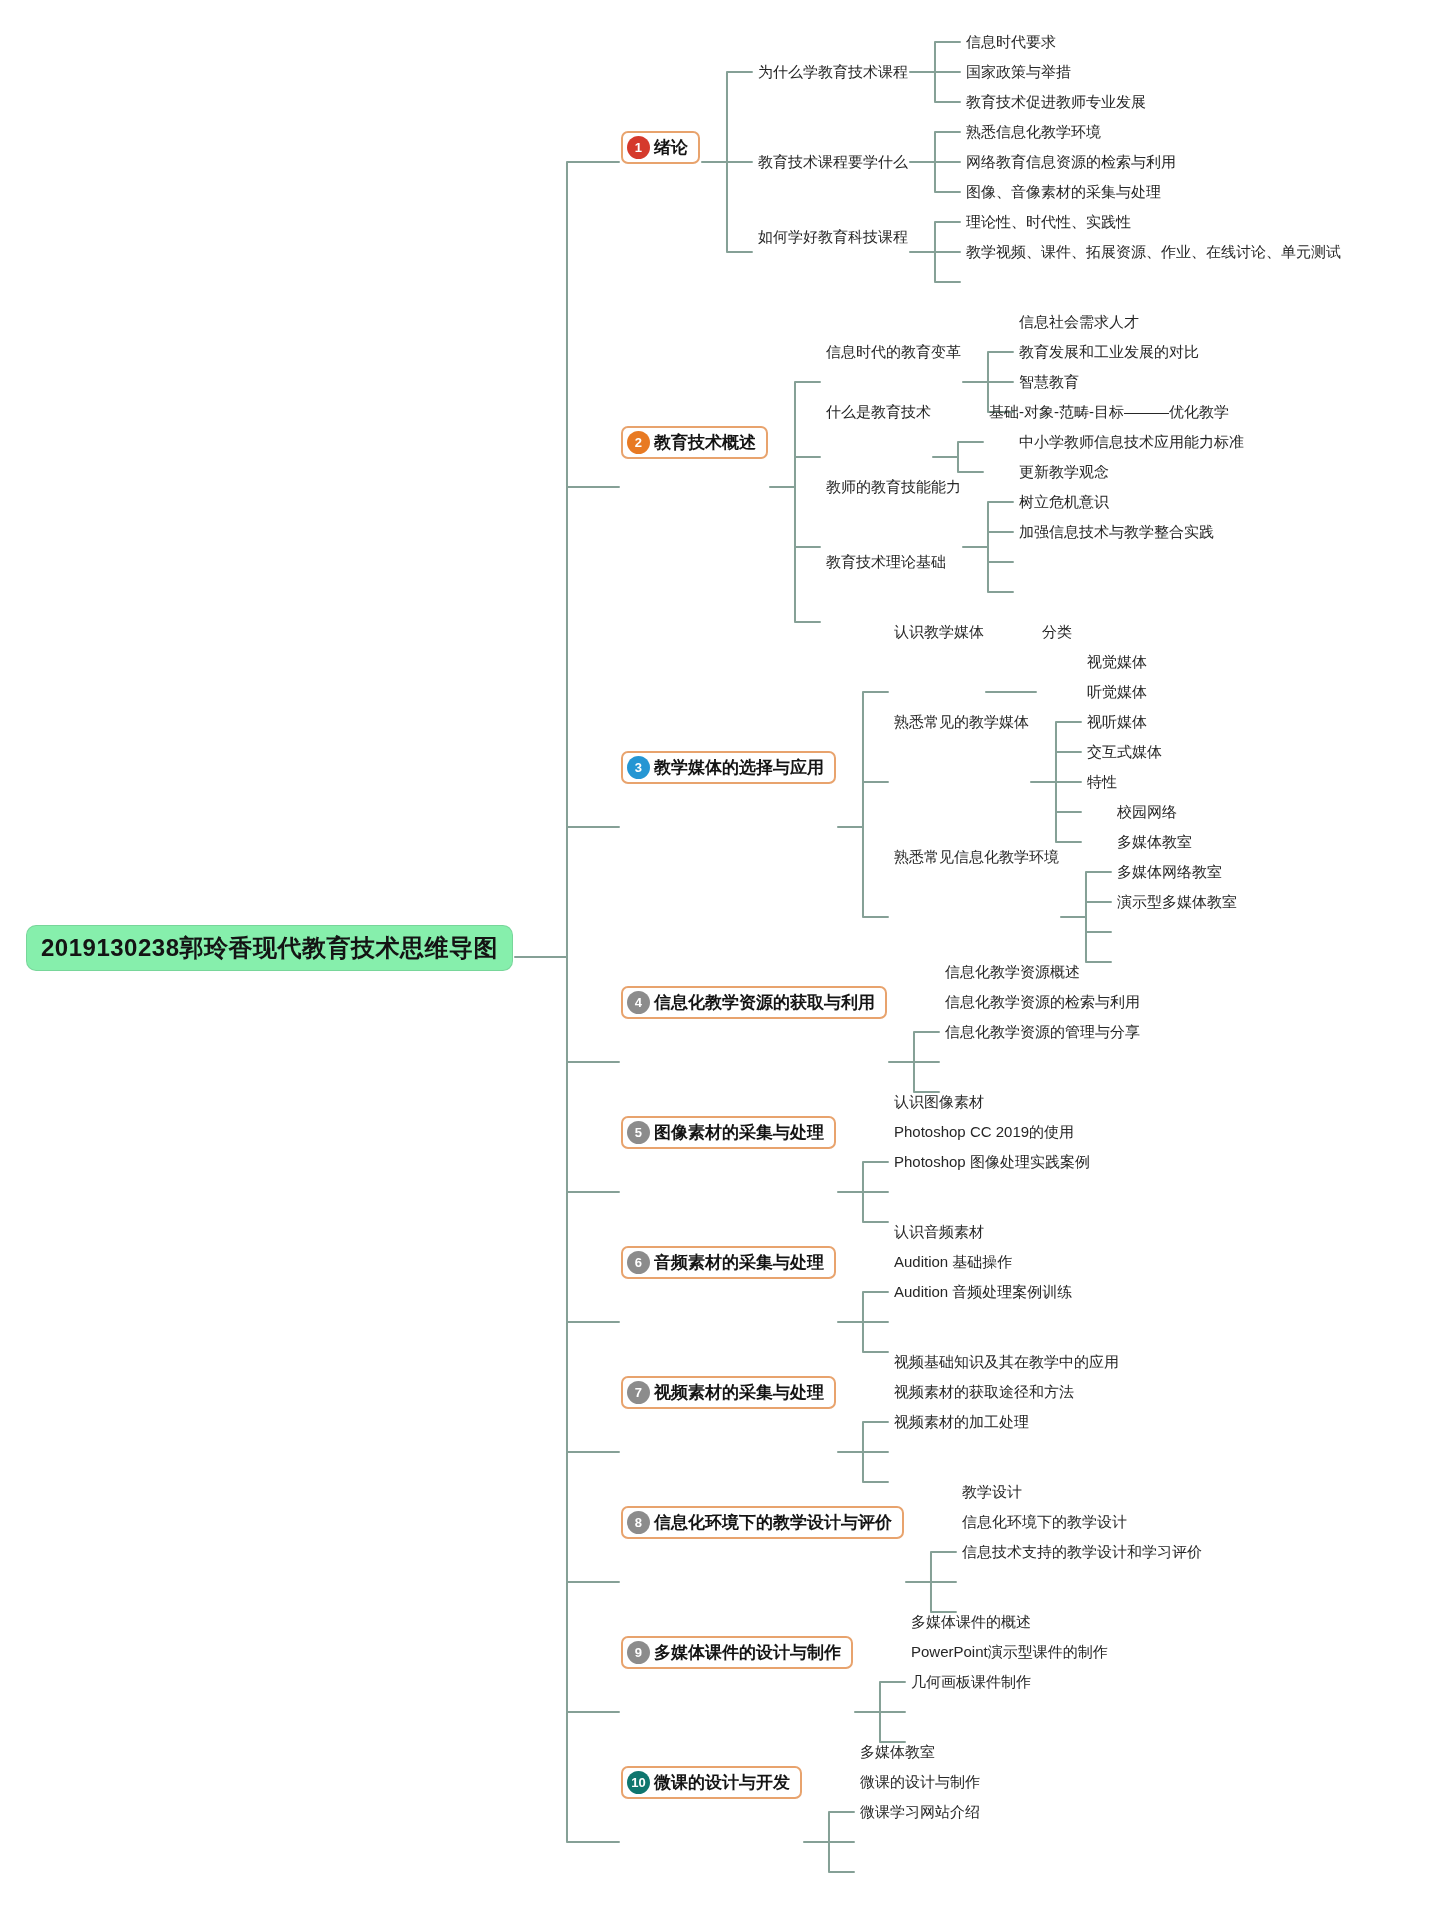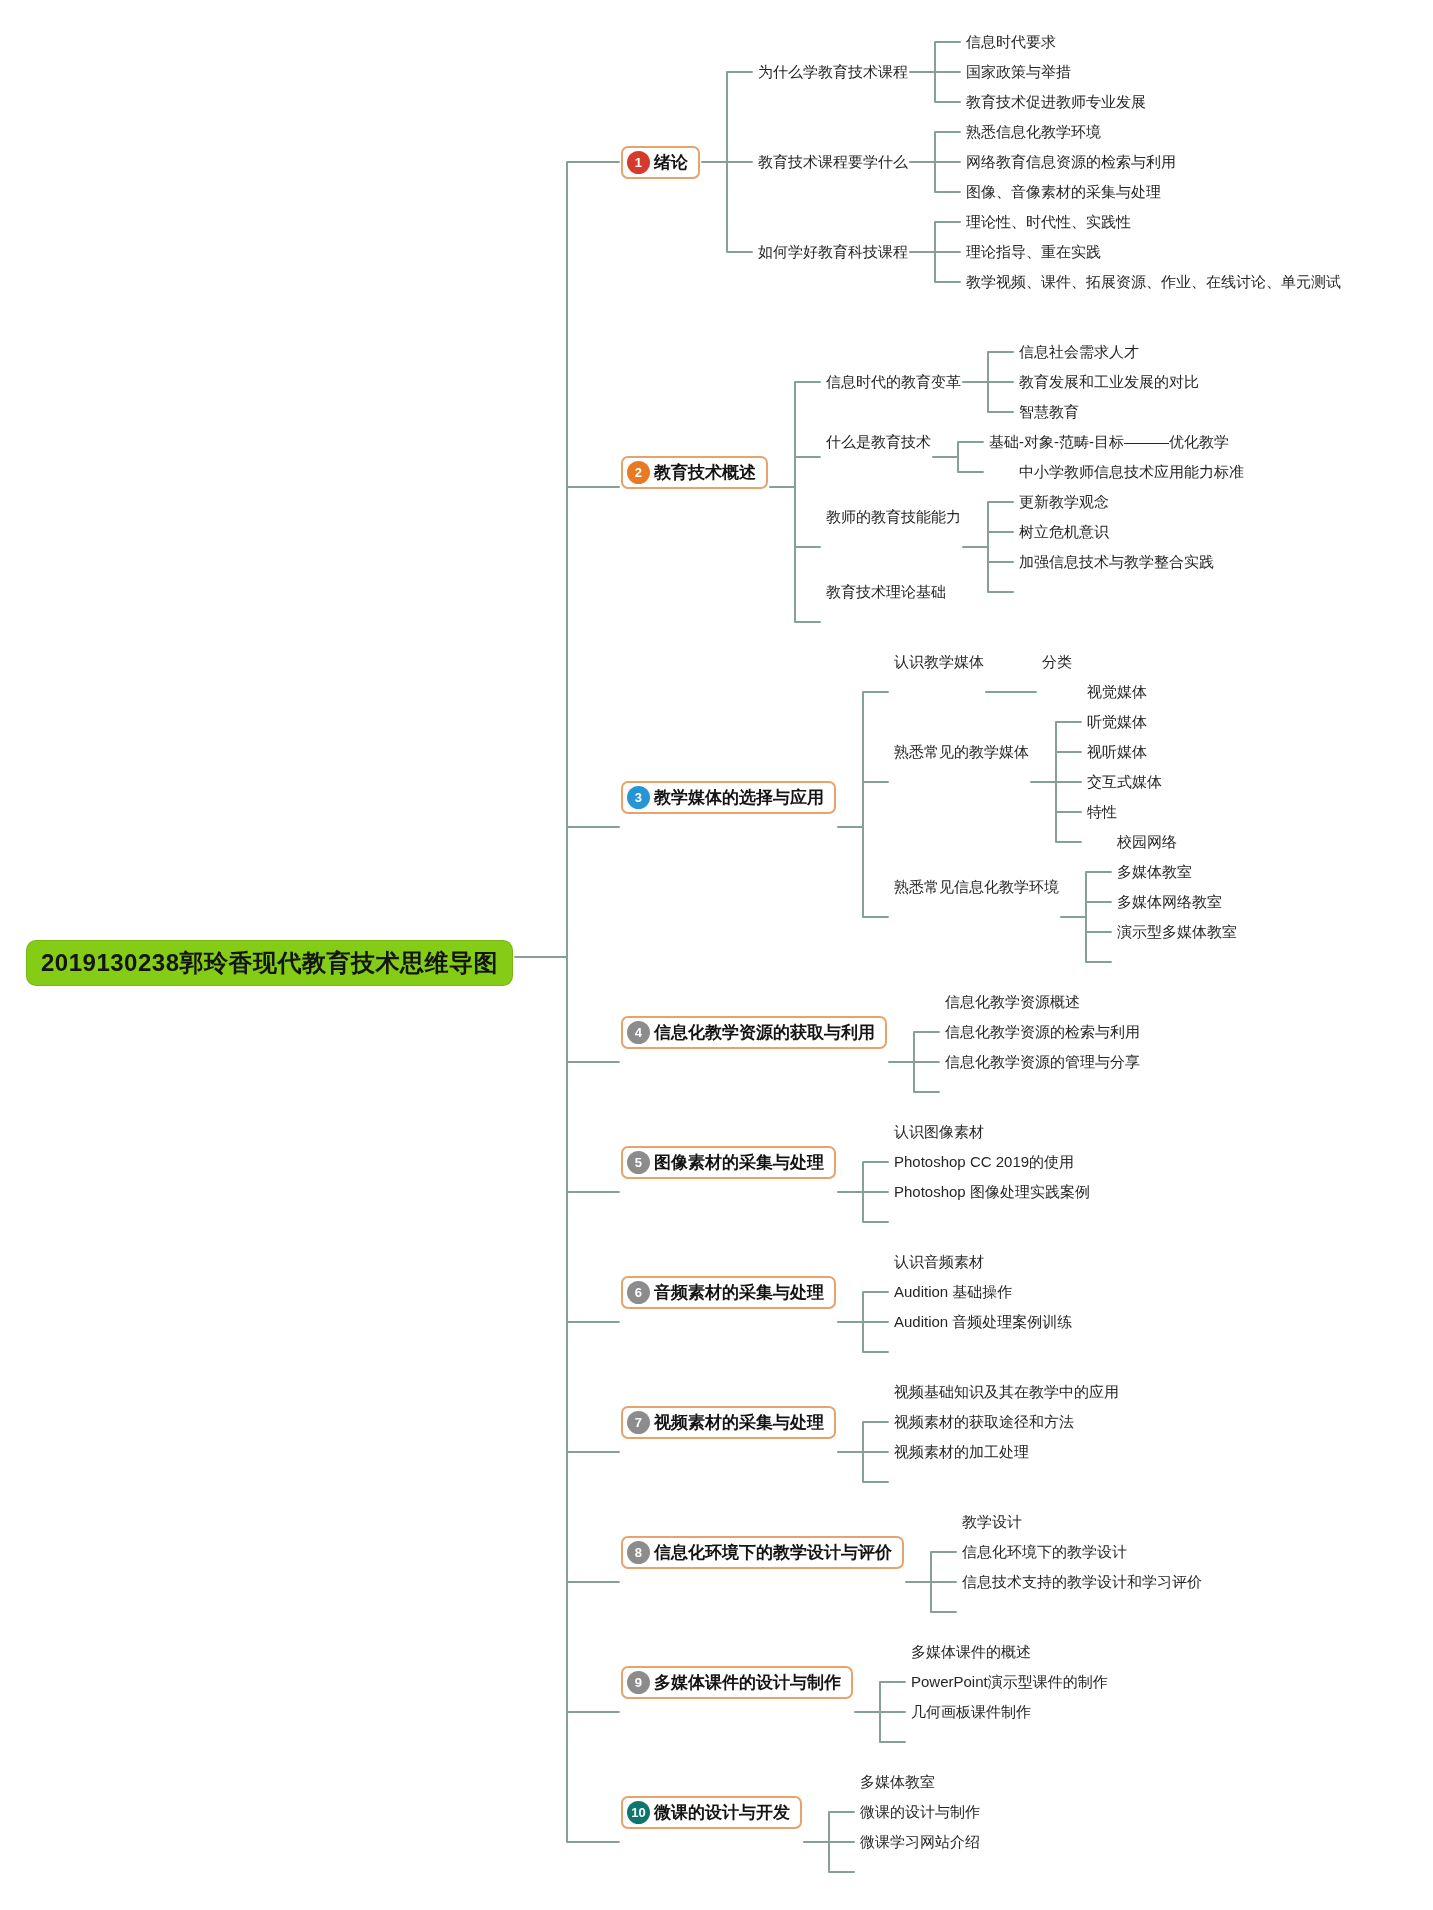--- a/index.html
+++ b/index.html
@@ -79,21 +79,21 @@
       <path d="M 1060.984375 917 L 1085.984375 917 M 1085.984375 872 L 1085.984375 962 M 1085.984375 872 L 1110.984375 872 M 1085.984375 902 L 1110.984375 902 M 1085.984375 932 L 1110.984375 932 M 1085.984375 962 L 1110.984375 962" fill="none" stroke="#85a096" stroke-width="2" stroke-linecap="round"></path>
       <path d="M 888.984375 1062 L 913.984375 1062 M 913.984375 1032 L 913.984375 1092 M 913.984375 1032 L 938.984375 1032 M 913.984375 1062 L 938.984375 1062 M 913.984375 1092 L 938.984375 1092" fill="none" stroke="#85a096" stroke-width="2" stroke-linecap="round"></path>
       <path d="M 837.984375 1192 L 862.984375 1192 M 862.984375 1162 L 862.984375 1222 M 862.984375 1162 L 887.984375 1162 M 862.984375 1192 L 887.984375 1192 M 862.984375 1222 L 887.984375 1222" fill="none" stroke="#85a096" stroke-width="2" stroke-linecap="round"></path>
       <path d="M 837.984375 1322 L 862.984375 1322 M 862.984375 1292 L 862.984375 1352 M 862.984375 1292 L 887.984375 1292 M 862.984375 1322 L 887.984375 1322 M 862.984375 1352 L 887.984375 1352" fill="none" stroke="#85a096" stroke-width="2" stroke-linecap="round"></path>
       <path d="M 837.984375 1452 L 862.984375 1452 M 862.984375 1422 L 862.984375 1482 M 862.984375 1422 L 887.984375 1422 M 862.984375 1452 L 887.984375 1452 M 862.984375 1482 L 887.984375 1482" fill="none" stroke="#85a096" stroke-width="2" stroke-linecap="round"></path>
       <path d="M 905.984375 1582 L 930.984375 1582 M 930.984375 1552 L 930.984375 1612 M 930.984375 1552 L 955.984375 1552 M 930.984375 1582 L 955.984375 1582 M 930.984375 1612 L 955.984375 1612" fill="none" stroke="#85a096" stroke-width="2" stroke-linecap="round"></path>
       <path d="M 854.984375 1712 L 879.984375 1712 M 879.984375 1682 L 879.984375 1742 M 879.984375 1682 L 904.984375 1682 M 879.984375 1712 L 904.984375 1712 M 879.984375 1742 L 904.984375 1742" fill="none" stroke="#85a096" stroke-width="2" stroke-linecap="round"></path>
       <path d="M 803.984375 1842 L 828.984375 1842 M 828.984375 1812 L 828.984375 1872 M 828.984375 1812 L 853.984375 1812 M 828.984375 1842 L 853.984375 1842 M 828.984375 1872 L 853.984375 1872" fill="none" stroke="#85a096" stroke-width="2" stroke-linecap="round"></path>
     </svg>
   <div id="layout">
-    <div class="root-node" id="rootNode" style="background: #84cc16; margin-top: 41px;">2019130238郭玲香现代教育技术思维导图</div>
+    <div class="root-node" id="rootNode" style="background: #86efac; margin-top: 41px;">2019130238郭玲香现代教育技术思维导图</div>
     <div id="topics" class="children-col">
         <div class="subtree">
           <div class="topic">
             <span class="badge" style="background: rgb(213, 58, 44);">1</span>
             <span class="topic-text">绪论</span>
           </div>
           <div class="children-col">
             <div class="subtree">
               <div class="label">为什么学教育技术课程</div>
               <div class="children-col">
@@ -120,23 +120,20 @@
                 <div class="subtree">
                   <div class="label">图像、音像素材的采集与处理</div>
                 </div>
               </div>
             </div>
             <div class="subtree">
               <div class="label">如何学好教育科技课程</div>
               <div class="children-col">
                 <div class="subtree">
                   <div class="label">理论性、时代性、实践性</div>
-                </div>
-                <div class="subtree">
-                  <div class="label">理论指导、重在实践</div>
                 </div>
                 <div class="subtree">
                   <div class="label">教学视频、课件、拓展资源、作业、在线讨论、单元测试</div>
                 </div>
               </div>
             </div>
           </div>
         </div>
         <div class="subtree">
           <div class="topic">

